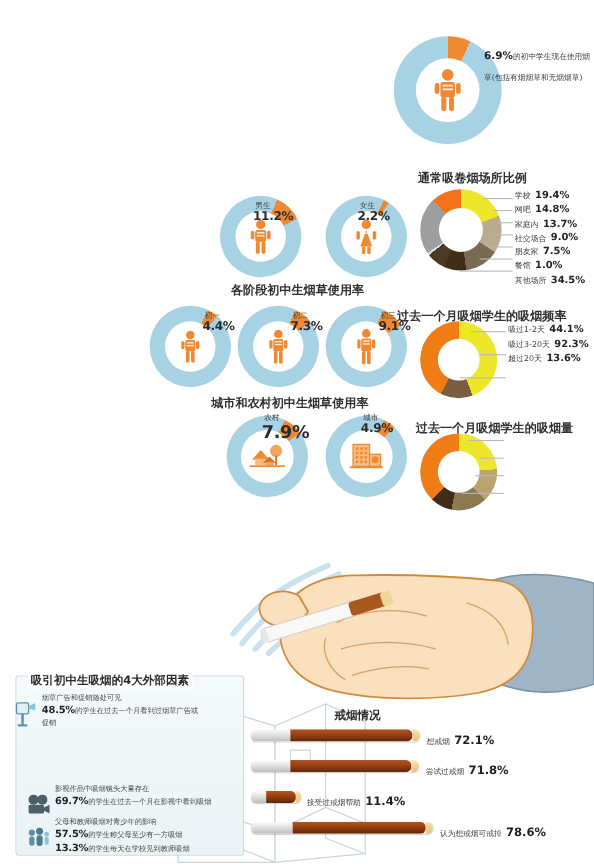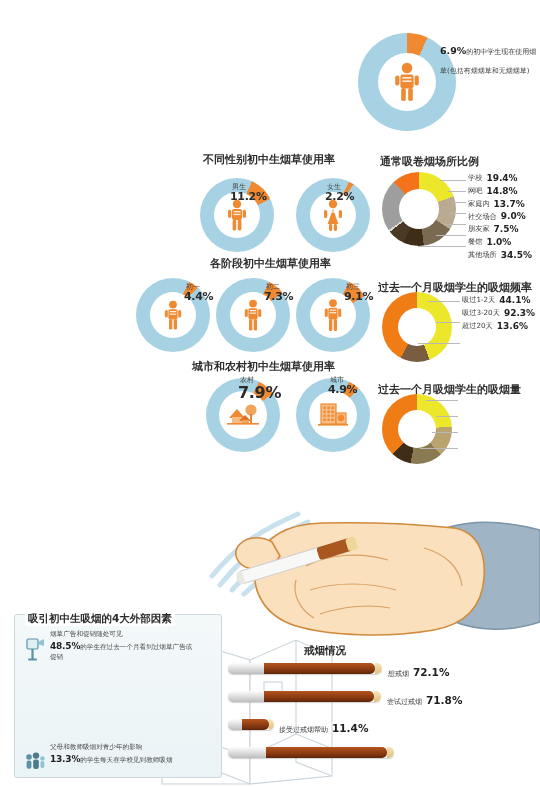--- a/index.html
+++ b/index.html
@@ -87,21 +87,20 @@
         <rect x="14.2" y="26" width="4.6" height="13" rx="1.8" fill="#ef8a33"></rect>
         <rect x="8.4" y="15" width="9.2" height="1.6" fill="#fff" opacity=".85"></rect>
         <rect x="8.4" y="18.4" width="9.2" height="1.6" fill="#fff" opacity=".85"></rect>
       </svg>
     </div>
   </div>
   <div style="position:absolute;left:440px;top:39px;width:98px;">
     <span style="font-size:9.5px;font-weight:bold;color:#1f1f1f;">6.9%</span><span style="font-size:7px;color:#3c3c3c;line-height:1.55;">的初中学生现在使用烟草(包括有烟烟草和无烟烟草)</span>
   </div>
 
-  <div class="sec-title" style="left:203px; top:152px;">不同性别初中生烟草使用率</div>
 
   <div class="donut" style="left:200px; top:178px; width:74px; height:74px;">
     <div style="position:absolute;inset:0;border-radius:50%;
       background:conic-gradient(from 24deg, #ef8a33 0 11.2%, #a6d2e3 11.2% 100%);"></div>
     <div class="hole" style="width:46px;height:46px;"></div>
     <div class="glyph" style="width:20px;height:32px;">
       <svg viewBox="0 0 20 32" width="20" height="32">
         <circle cx="10" cy="5" r="4.2" fill="#ef8a33"></circle>
         <rect x="5" y="10" width="10" height="11" rx="2" fill="#ef8a33"></rect>
         <rect x="1" y="10.8" width="3.3" height="8" rx="1.6" fill="#ef8a33"></rect>
@@ -242,21 +241,21 @@
         <rect x="5" y="20.6" width="3.3" height="12" rx="1.4" fill="#ef8a33"></rect>
         <rect x="9.7" y="20.6" width="3.3" height="12" rx="1.4" fill="#ef8a33"></rect>
         <rect x="5.8" y="11" width="6.4" height="1.2" fill="#fff" opacity=".85"></rect>
         <rect x="5.8" y="13.6" width="6.4" height="1.2" fill="#fff" opacity=".85"></rect>
       </svg>
     </div>
   </div>
   <div class="cap" style="left:346px; top:282px; font-size:7px;">初三</div>
   <div class="pct" style="left:344px; top:290px; font-size:11px;">9.1%</div>
 
-  <div class="sec-title" style="left:378px; top:280px;">过去一个月吸烟学生的吸烟频率</div>
+  <div class="sec-title" style="left:361px; top:280px;">过去一个月吸烟学生的吸烟频率</div>
   <div class="donut" style="left:382px; top:292px; width:70px; height:70px;">
     <div style="position:absolute;inset:0;border-radius:50%;
       background:conic-gradient(from 0deg,
         #ece72b 0 44.1%,
         #7a5c40 44.1% 57.7%,
         #f07c16 57.7% 100%);"></div>
     <div class="hole" style="width:38px;height:38px;"></div>
   </div>
   <div class="legend" style="left:462px; top:294px; line-height:2.1;">
     <div class="row">
@@ -387,52 +386,69 @@
       <rect x="30" y="72" width="16" height="16"></rect>
       <rect x="118" y="66" width="18" height="18"></rect>
       <path d="M10 150 L58 126 L104 140"></path>
       <path d="M104 140 L150 118 L190 134"></path>
     </g>
   </svg>
 
   <div class="panel" style="left:14px; top:614px; width:208px; height:164px;"></div>
   <div class="panel-title" style="left:25px; top:612px; background:#fff; padding:0 3px;">吸引初中生吸烟的4大外部因素</div>
 
-  <div class="factor" style="left:24px; top:630px; width:192px;">
+  <div class="factor" style="left:12px; top:630px; width:192px;">
     <svg class="fic" viewBox="0 0 22 26">
       <rect x="3" y="3" width="11" height="10" rx="1.4" fill="#dff0f3" stroke="#5a93a8" stroke-width="1.2"></rect>
       <path d="M14 6 L20 3 L20 10 L14 8 Z" fill="#8dc3d4"></path>
       <rect x="7.4" y="13" width="2.2" height="10" fill="#5a93a8"></rect>
       <rect x="4" y="22.5" width="9" height="2" rx="1" fill="#5a93a8"></rect>
     </svg>
     <div style="margin-left:26px;">
       <div class="head">烟草广告和促销随处可见</div>
       <div class="line">
         <b>48.5%</b><span>的学生在过去一个月看到过烟草广告或</span>
       </div>
       <div class="line">
         <span>促销</span>
       </div>
     </div>
   </div>
 
 
+  <div class="factor" style="left:24px; top:713px; width:192px;">
+    <svg class="fic" viewBox="0 0 22 26">
+      <circle cx="6.5" cy="8" r="4.6" fill="#4c5f66"></circle>
+      <circle cx="14.5" cy="8" r="4.6" fill="#4c5f66"></circle>
+      <rect x="2" y="12.5" width="14" height="8" rx="1.4" fill="#4c5f66"></rect>
+      <path d="M16 15 L21 12.5 L21 20.5 L16 18 Z" fill="#4c5f66"></path>
+    </svg>
+    <div style="margin-left:26px;">
+      <div class="head">影视作品中吸烟镜头大量存在</div>
+      <div class="line">
+        <b>69.7%</b><span>的学生在过去一个月在影视中看到吸烟</span>
+      </div>
+    </div>
+  </div>
 
   <div class="factor" style="left:24px; top:743px; width:192px;">
     <svg class="fic" viewBox="0 0 22 26">
       <circle cx="5" cy="8" r="2.8" fill="#5a93a8"></circle>
       <rect x="2.6" y="11.4" width="4.8" height="8.4" rx="2" fill="#5a93a8"></rect>
       <circle cx="12" cy="6.6" r="3.2" fill="#4c7a8c"></circle>
       <rect x="9.2" y="10.4" width="5.6" height="9.6" rx="2.2" fill="#4c7a8c"></rect>
       <circle cx="18.4" cy="9.4" r="2.2" fill="#8dc3d4"></circle>
       <rect x="16.5" y="12" width="3.8" height="7" rx="1.7" fill="#8dc3d4"></rect>
     </svg>
     <div style="margin-left:26px;">
       <div class="head">父母和教师吸烟对青少年的影响</div>
       <div class="line">
+        <b>57.5%</b><span>的学生称父母至少有一方吸烟</span>
+      </div>
+      <div class="line">
         <b>13.3%</b><span>的学生每天在学校见到教师吸烟</span>
       </div>
     </div>
   </div>
 
   <div class="panel-title" style="left:304px; top:644px;">戒烟情况</div>
 
   <div class="cigbar" style="left:228px; top:663px; width:154px;">
     <div class="paper" style="width:36px;"></div>
       <div class="tob"></div>
@@ -458,14 +474,17 @@
   </div>
   <div class="barlabel" style="left:279px; top:717px;">
     <span class="t">接受过戒烟帮助</span><span class="v">11.4%</span>
   </div>
 
   <div class="cigbar" style="left:228px; top:747px; width:166px;">
     <div class="paper" style="width:38px;"></div>
       <div class="tob"></div>
       <div class="tip"></div>
   </div>
+  <div class="barlabel" style="left:400px; top:745px;">
+    <span class="t">认为想戒烟可戒掉</span><span class="v">78.6%</span>
+  </div>
 
 </div>
 
 </body></html>

